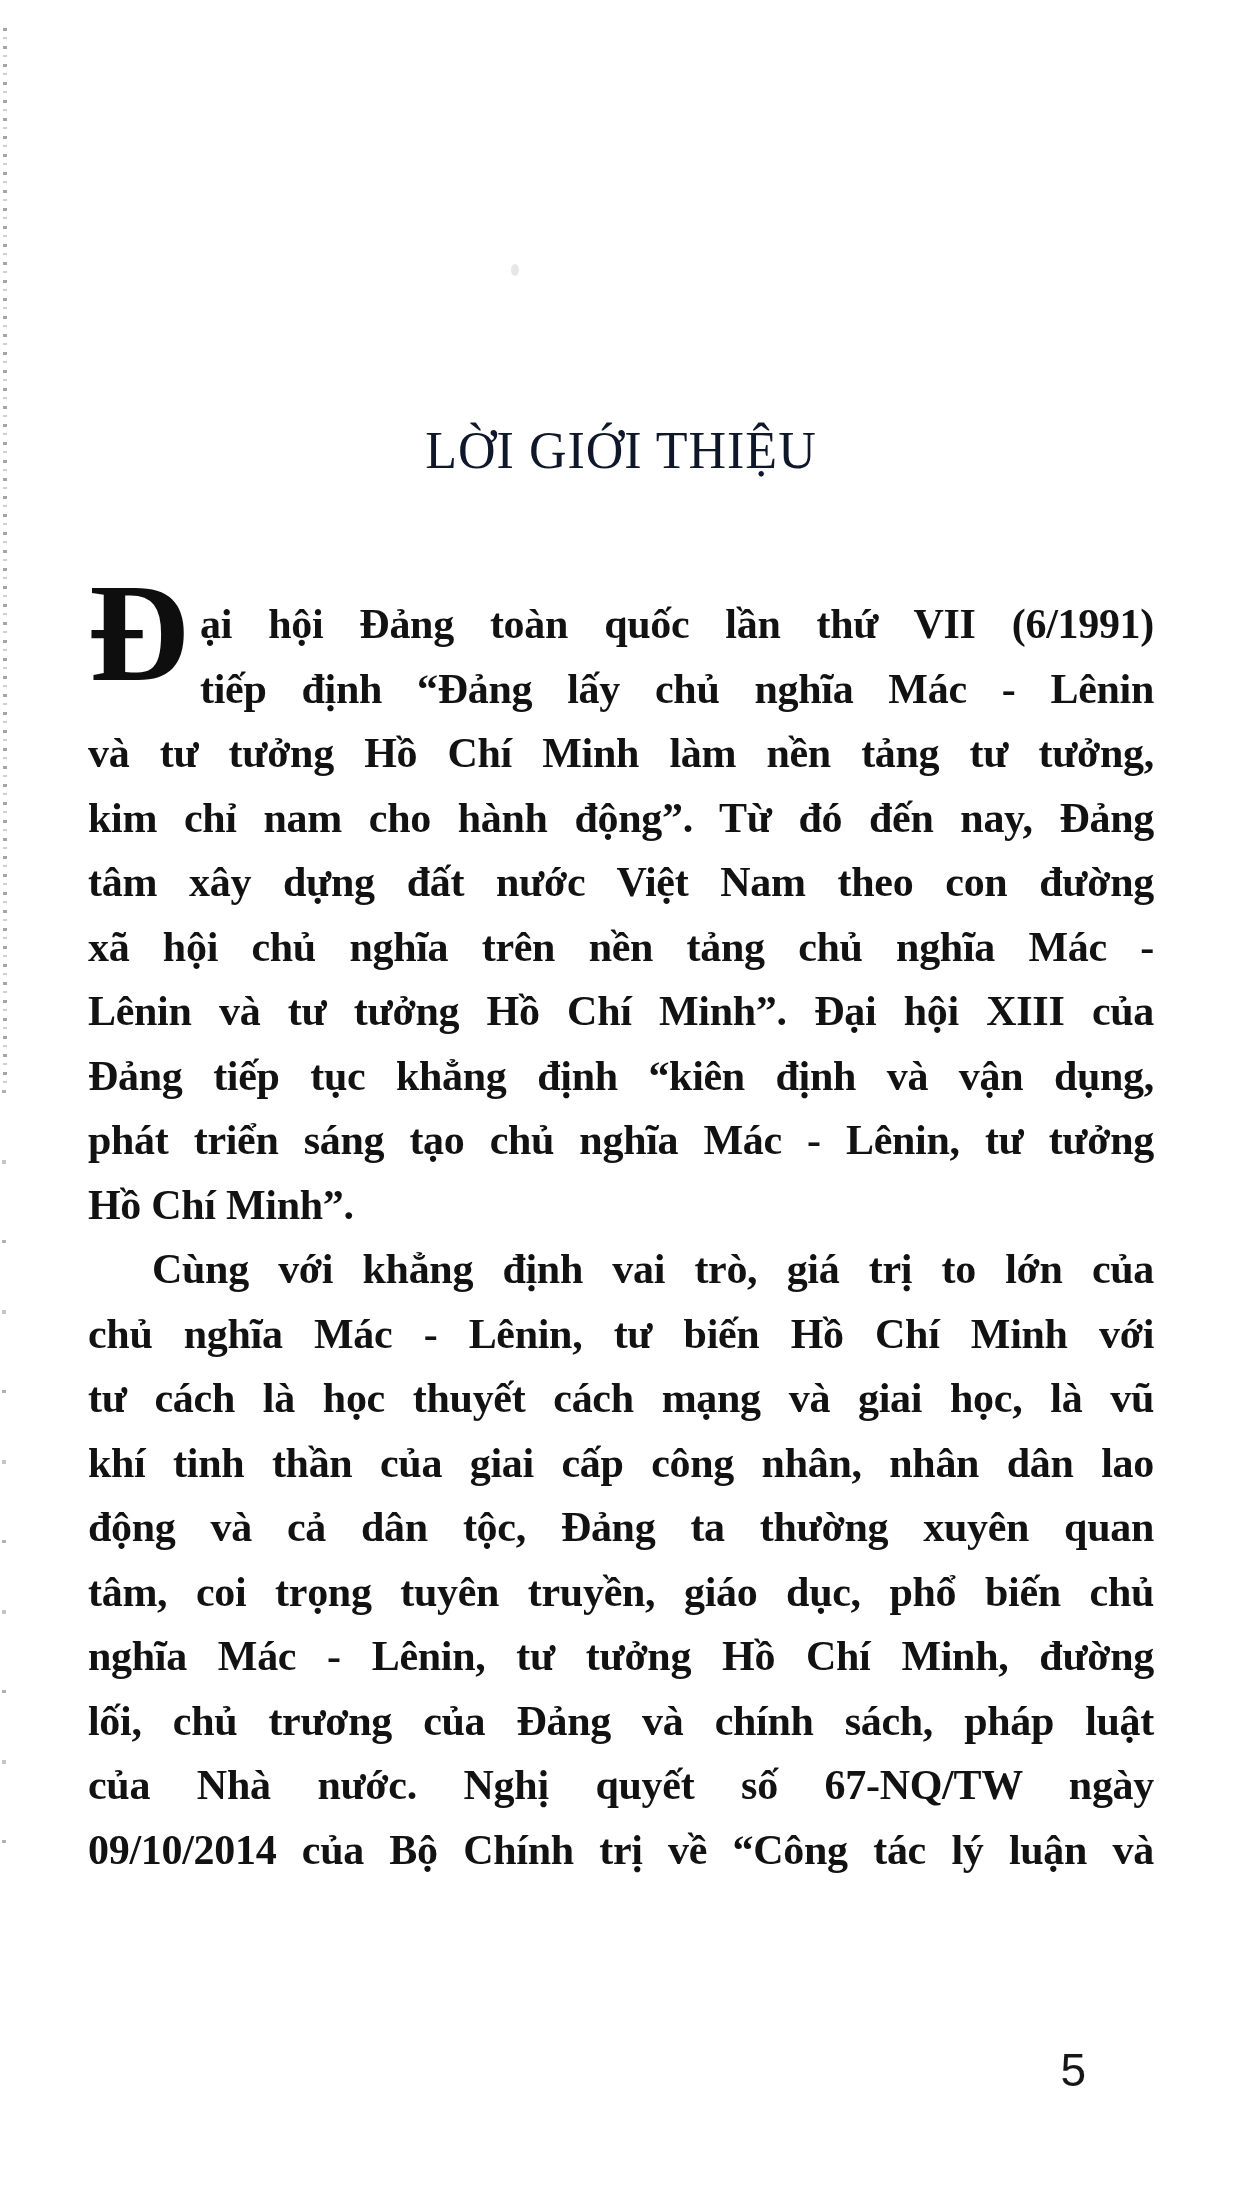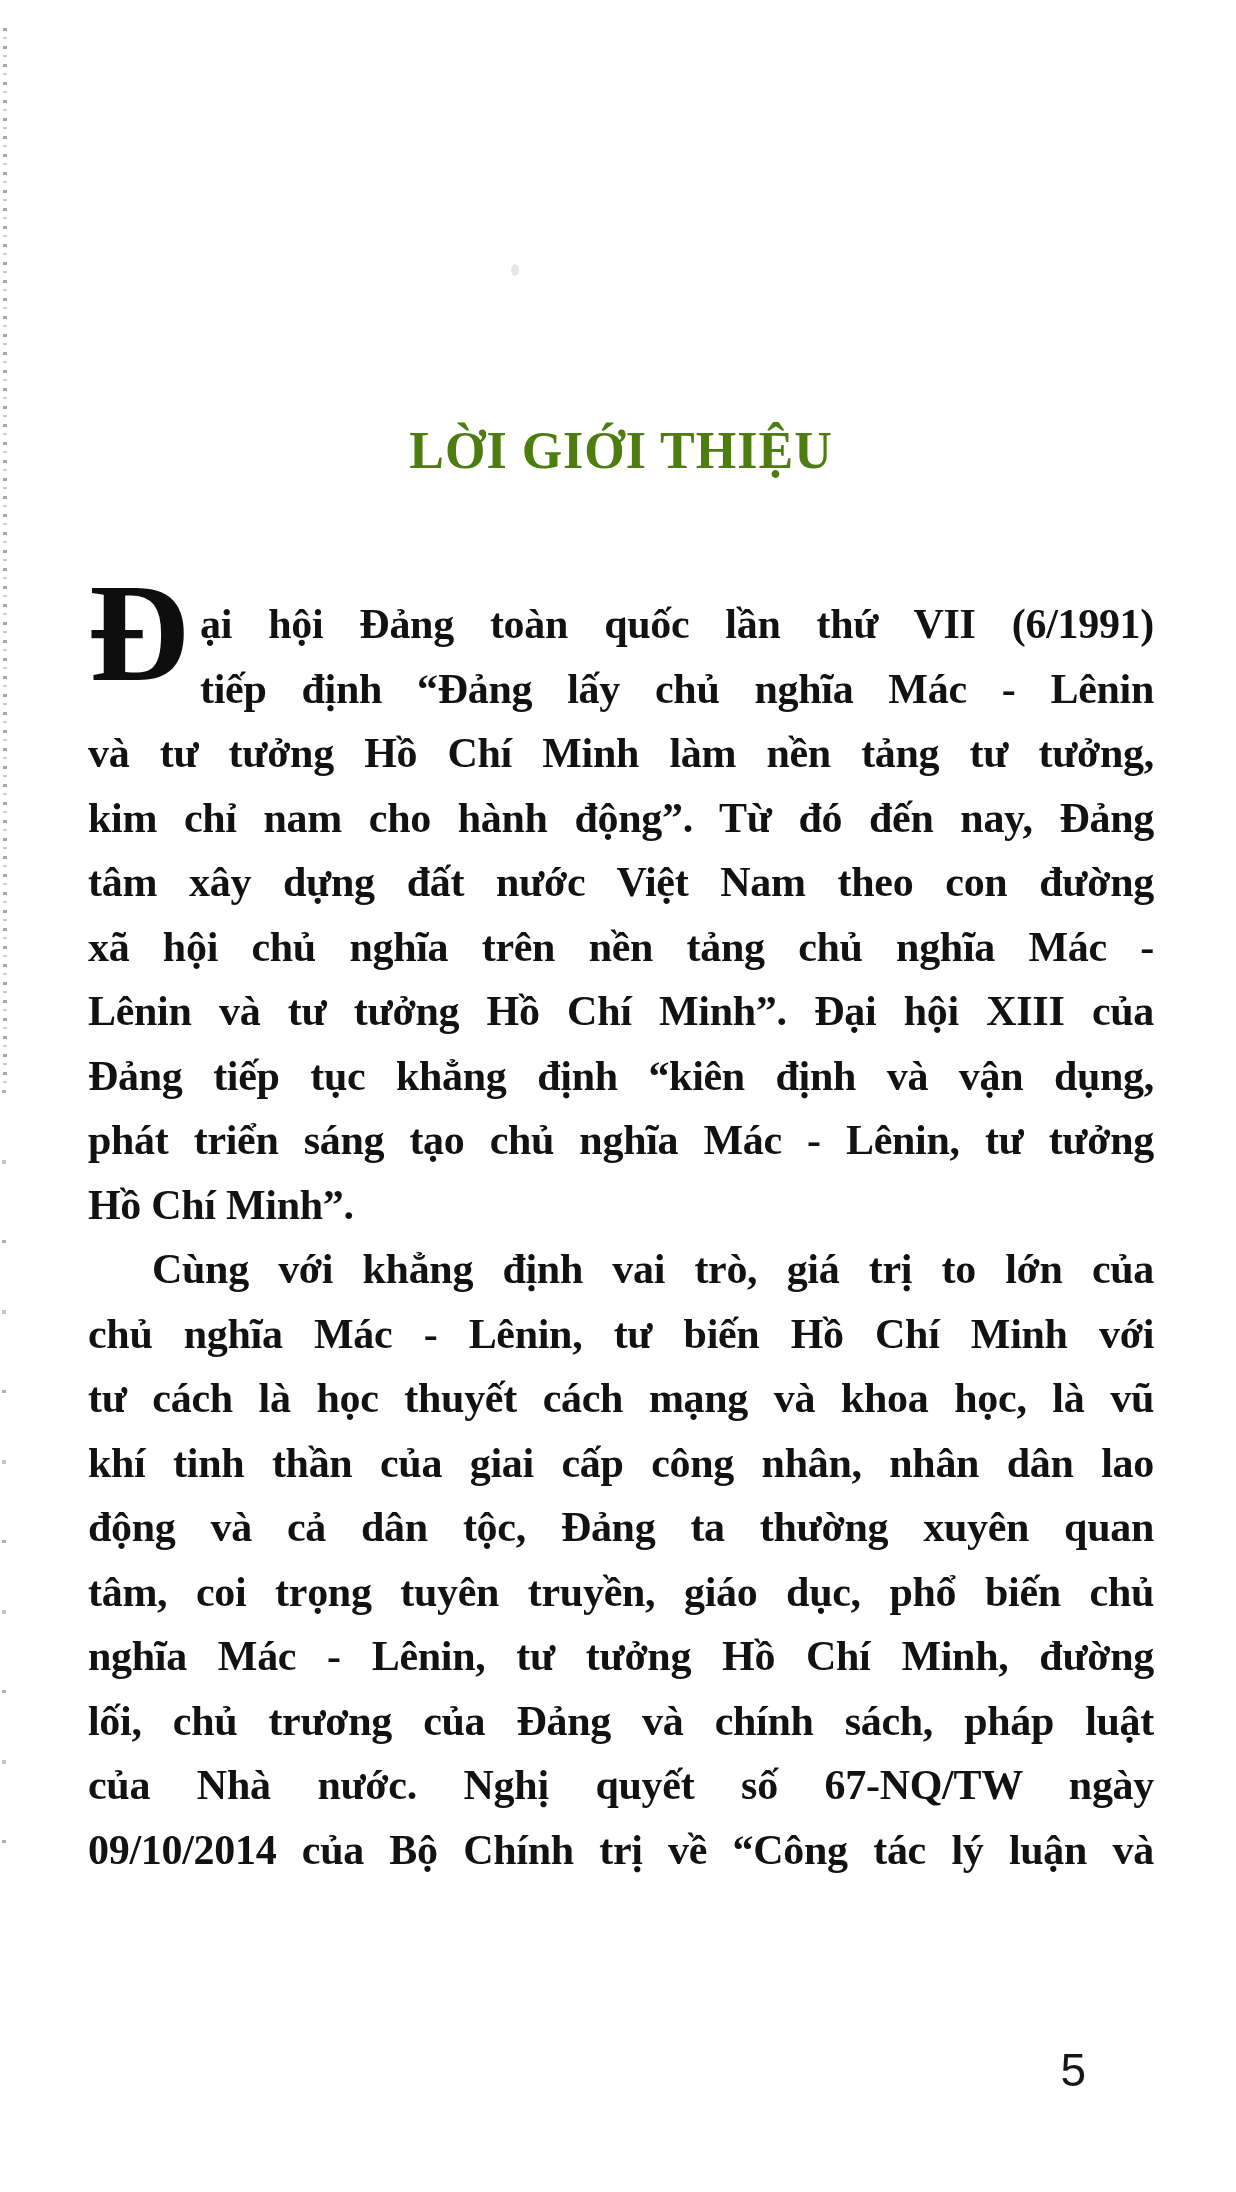--- a/index.html
+++ b/index.html
@@ -17,23 +17,23 @@
     padding: 0 82px 0 88px;
     font-family: "Liberation Serif", "DejaVu Serif", serif;
     color: #121212;
   }
   .page-title {
     margin: 0;
     padding-top: 420px;
     text-align: center;
     font-size: 52px;
     line-height: 62px;
-    font-weight: 700;
+    font-weight: 400;
     letter-spacing: 1px;
-    color: #4d7c0f;
+    color: #0f172a;
   }
   .body-text {
     margin-top: 110px;
     font-size: 42px;
     line-height: 64.5px;
     letter-spacing: -0.3px;
   }
   .paragraph {
     margin: 0;
   }
@@ -134,21 +134,21 @@
       <div class="line">xã hội chủ nghĩa trên nền tảng chủ nghĩa Mác -</div>
       <div class="line">Lênin và tư tưởng Hồ Chí Minh”. Đại hội XIII của</div>
       <div class="line">Đảng tiếp tục khẳng định “kiên định và vận dụng,</div>
       <div class="line">phát triển sáng tạo chủ nghĩa Mác - Lênin, tư tưởng</div>
       <div class="line para-end">Hồ Chí Minh”.</div>
     </div>
 
     <div class="paragraph">
       <div class="line indent-first">Cùng với khẳng định vai trò, giá trị to lớn của</div>
       <div class="line">chủ nghĩa Mác - Lênin, tư biến Hồ Chí Minh với</div>
-      <div class="line">tư cách là học thuyết cách mạng và khoa học, là vũ</div>
+      <div class="line">tư cách là học thuyết cách mạng và giai học, là vũ</div>
       <div class="line">khí tinh thần của giai cấp công nhân, nhân dân lao</div>
       <div class="line">động và cả dân tộc, Đảng ta thường xuyên quan</div>
       <div class="line">tâm, coi trọng tuyên truyền, giáo dục, phổ biến chủ</div>
       <div class="line">nghĩa Mác - Lênin, tư tưởng Hồ Chí Minh, đường</div>
       <div class="line">lối, chủ trương của Đảng và chính sách, pháp luật</div>
       <div class="line">của Nhà nước. Nghị quyết số 67-NQ/TW ngày</div>
       <div class="line">09/10/2014 của Bộ Chính trị về “Công tác lý luận và</div>
     </div>
 
   </div>

